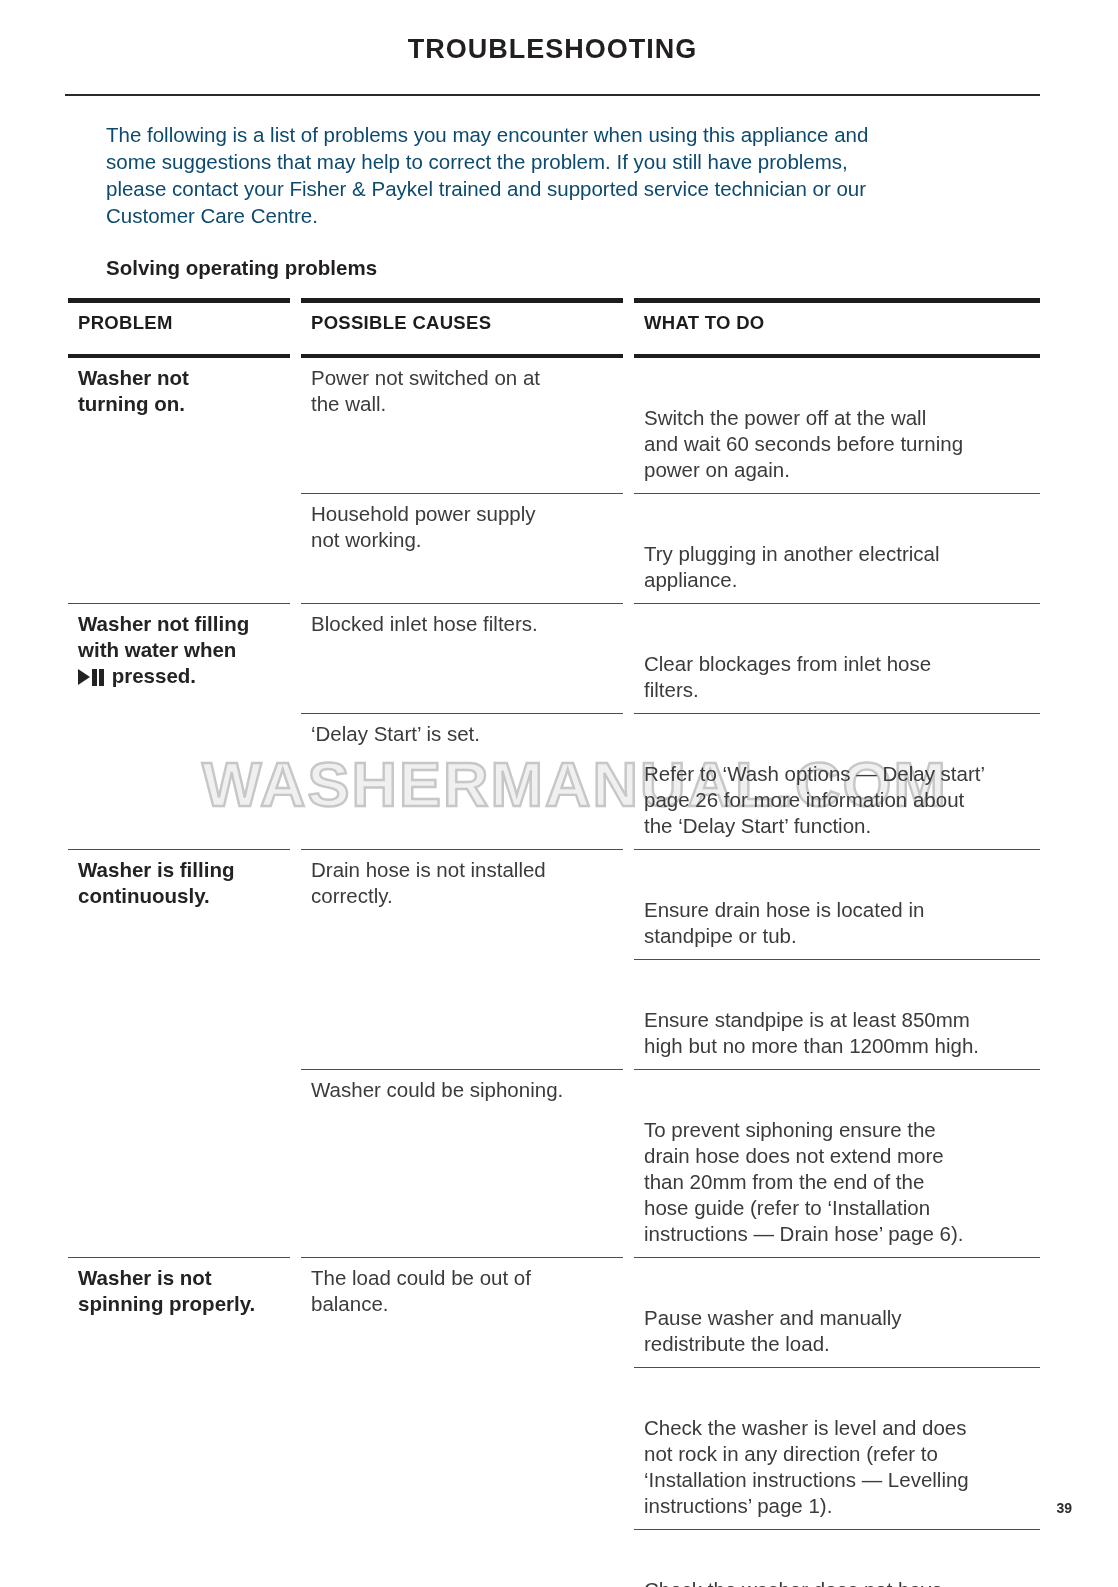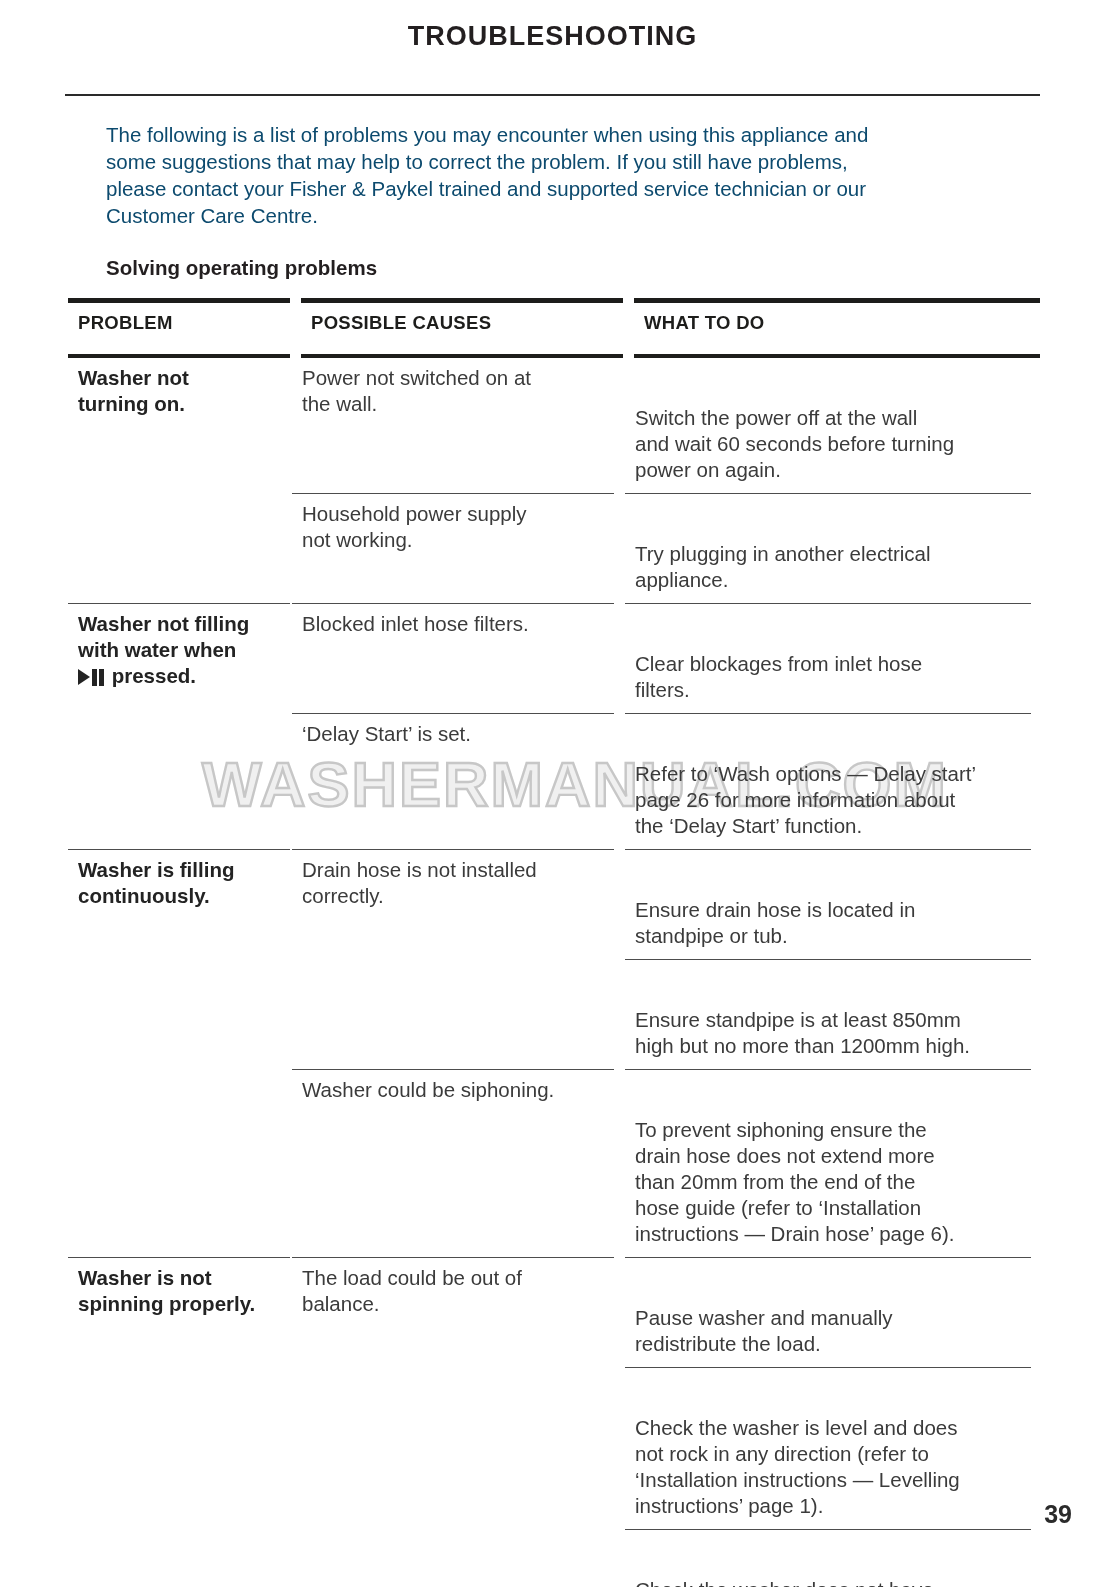--- a/index.html
+++ b/index.html
@@ -9,21 +9,21 @@
     height: 1587px;
     background: #ffffff;
     font-family: "Liberation Sans", sans-serif;
     color: #3b3b3b;
     overflow: hidden;
   }
   .ws { white-space: pre-line; }
 
   .page-title {
     position: absolute;
-    left: 65px; top: 21px; width: 975px;
+    left: 65px; top: 34px; width: 975px;
     text-align: center;
     font-size: 27px; font-weight: bold;
     letter-spacing: 1px;
     color: #231f20;
   }
   .title-rule {
     position: absolute;
     left: 65px; top: 94px; width: 975px; height: 2px;
     background: #2a2a2a;
   }
@@ -64,21 +64,21 @@
     border-top: 5px solid #1d1d1b;
     border-bottom: 4px solid #1d1d1b;
     padding: 9px 0 20px 10px;
     font-size: 18.5px; font-weight: bold;
     letter-spacing: 0.3px;
     color: #1d1d1b;
   }
   .trow {
     display: grid;
     grid-template-columns: 222px 739px;
-    column-gap: 2px;
+    column-gap: 11px;
   }
   .pair {
     display: grid;
     grid-template-columns: 322px 406px;
     column-gap: 11px;
   }
   .cell {
     font-size: 20.5px;
     line-height: 26px;
     padding: 7px 10px 10px 10px;
@@ -109,21 +109,21 @@
   }
   .pp-bar {
     width: 4.5px; height: 17px;
     background: #232323;
     margin-right: 2.5px;
   }
 
   .page-number {
     position: absolute;
     right: 46px; top: 1500px;
-    font-size: 25px; font-weight: bold;
+    font-size: 14px; font-weight: bold;
     color: #2b2b2b;
   }
 </style>
 </head>
 <body>
 
 <div class="page">
 
   <div class="page-title">TROUBLESHOOTING</div>
   <div class="title-rule"></div>

